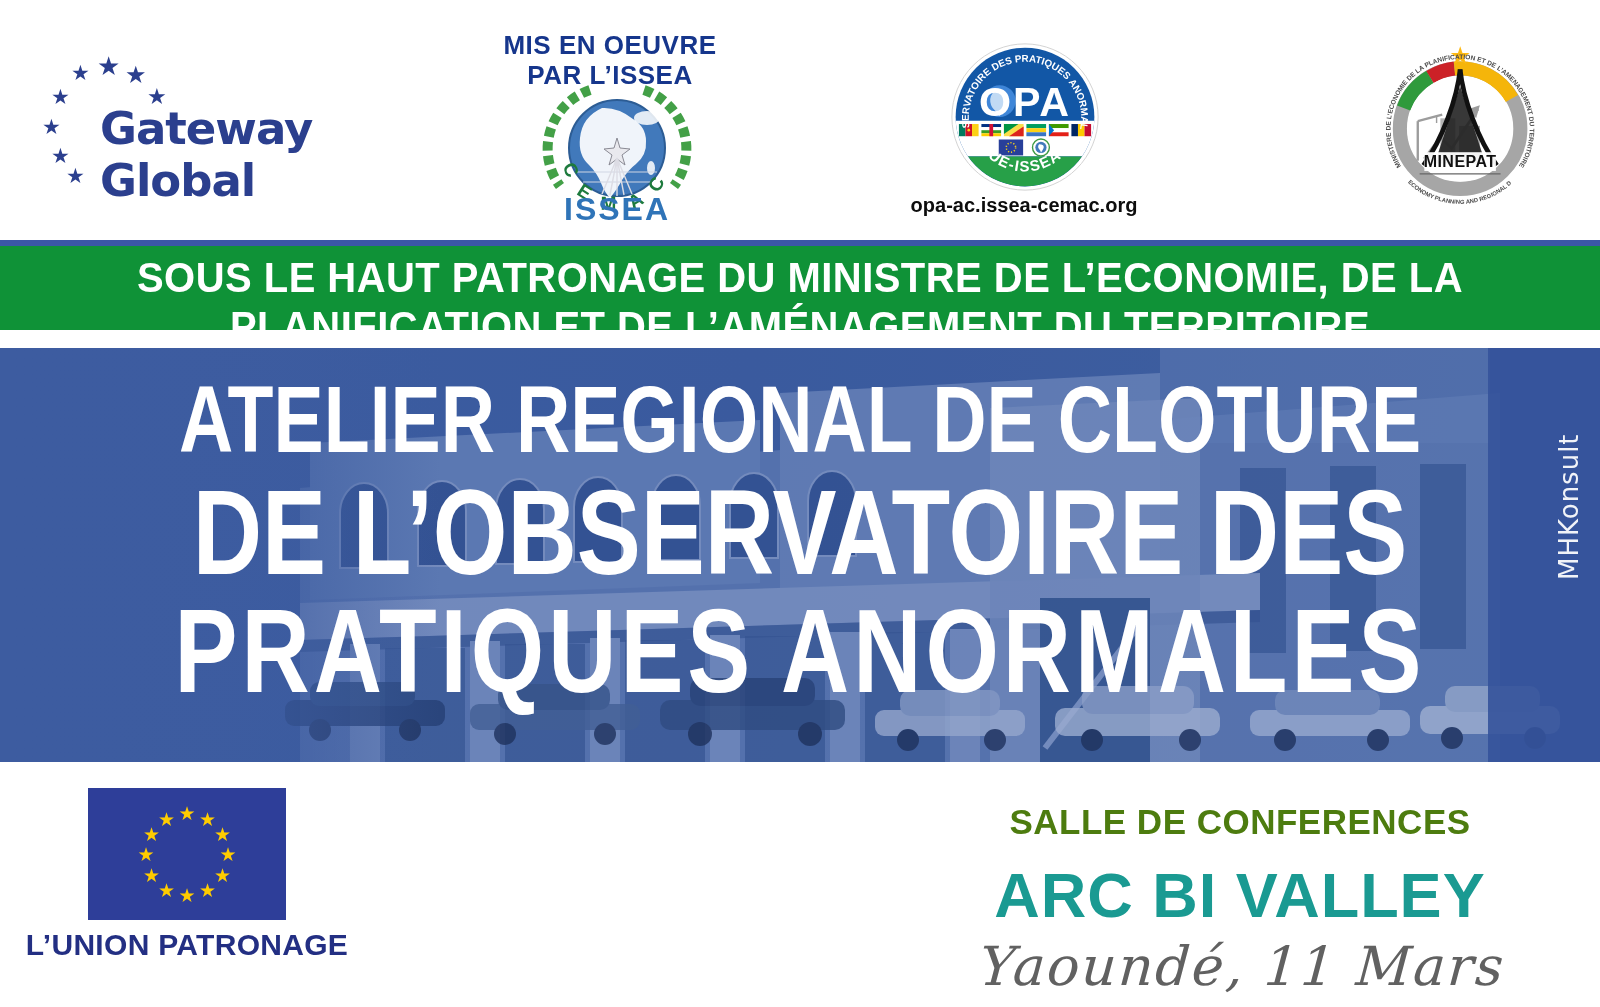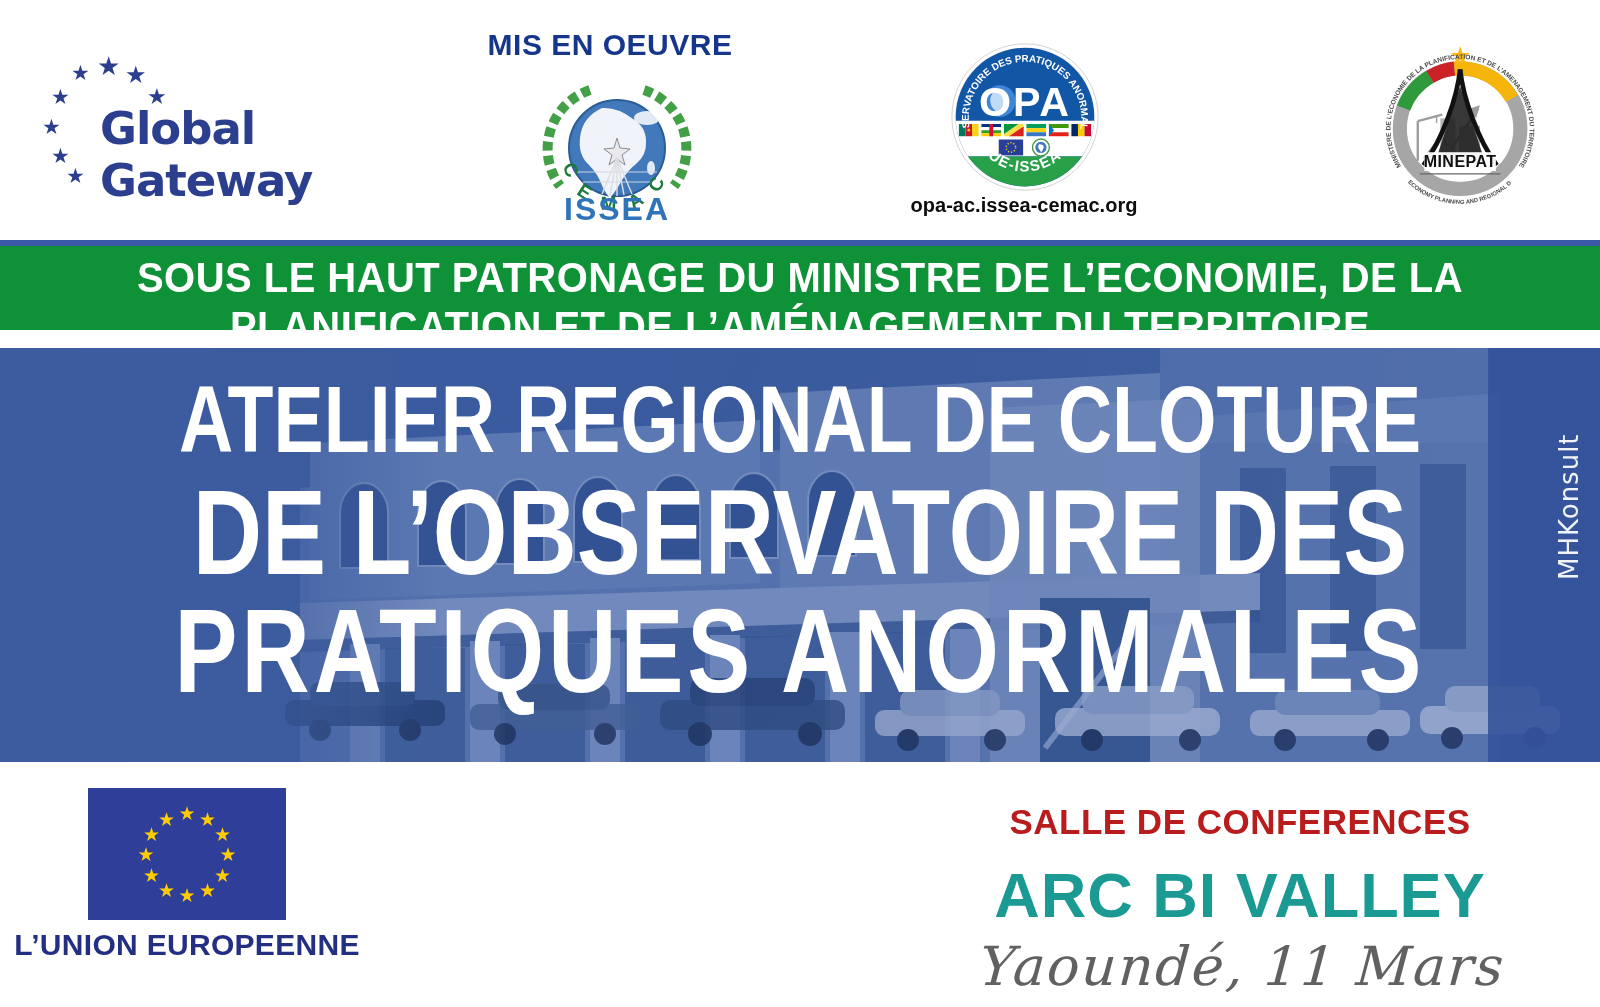--- a/index.html
+++ b/index.html
@@ -7,21 +7,21 @@
     width:1600px;height:1007px;position:relative;overflow:hidden;
     background:#ffffff;font-family:"Liberation Sans",sans-serif;
   }
   
   .header{position:absolute;top:0;left:0;width:1600px;height:240px;background:#fff;}
   .gg{position:absolute;left:45px;top:45px;width:300px;height:170px;}
   .gg .star{position:absolute;color:#2b3f8e;line-height:1;}
   .gg-text{position:absolute;left:55px;top:58px;color:#2b3f8e;font-weight:700;
     font-family:"DejaVu Sans",sans-serif;font-size:45px;line-height:52px;letter-spacing:-1px;}
   .issea-cap{position:absolute;left:460px;top:30px;width:300px;text-align:center;
-    color:#16368c;font-weight:800;font-size:30px;line-height:30px;letter-spacing:.5px;}
+    color:#16368c;font-weight:800;font-size:26px;line-height:30px;letter-spacing:.5px;}
   .issea-logo{position:absolute;left:530px;top:68px;}
   .opa-logo{position:absolute;left:950px;top:42px;}
   .opa-url{position:absolute;left:874px;top:194px;width:300px;text-align:center;
     color:#0d0d0d;font-weight:700;font-size:20px;}
   .minepat-logo{position:absolute;left:1382px;top:26px;}
   
   .divider{position:absolute;top:240px;left:0;width:1600px;height:6px;background:#3a57a5;}
   .patronage{position:absolute;top:246px;left:0;width:1600px;height:84px;background:#0f9237;
     color:#fff;text-align:center;overflow:hidden;}
   .patronage .pline{font-weight:800;font-size:43px;line-height:49px;letter-spacing:.5px;
@@ -38,48 +38,49 @@
   .t3{font-size:118px;line-height:118px;margin-top:2px;letter-spacing:5px;}
   .watermark{position:absolute;right:16px;top:92px;height:140px;
     writing-mode:vertical-rl;transform:rotate(180deg);color:rgba(255,255,255,.93);
     font-family:"DejaVu Sans",sans-serif;font-size:26px;letter-spacing:1px;}
   
   .footer{position:absolute;top:762px;left:0;width:1600px;height:245px;background:#fff;}
   .eu-flag{position:absolute;left:88px;top:26px;width:198px;height:132px;background:#2e3e99;}
   .eu-caption{position:absolute;left:7px;top:166px;width:360px;text-align:center;
     color:#232f83;font-weight:800;font-size:30px;line-height:34px;letter-spacing:.3px;}
   .venue{position:absolute;left:960px;top:40px;width:560px;text-align:center;}
-  .venue-label{color:#b91c1c;font-weight:800;font-size:35px;line-height:40px;letter-spacing:.5px;}
+  .venue-label{color:#4d7c0f;font-weight:800;font-size:35px;line-height:40px;letter-spacing:.5px;}
   .venue-name{color:#1a9a92;font-weight:800;font-size:63px;line-height:66px;letter-spacing:1px;margin-top:20px;}
   .venue-date{color:#616161;font-family:"DejaVu Serif",serif;font-style:italic;
     font-size:54px;line-height:70px;letter-spacing:2px;margin-top:4px;transform:skewX(-4deg);}
   svg text{font-family:"Liberation Sans",sans-serif;}
 </style>
 </head>
 <body>
 
 <div class="header">
 
   <div class="gg">
     <span class="star" style="left:52px;top:8px;font-size:26px;">★</span>
     <span class="star" style="left:80px;top:18px;font-size:24px;">★</span>
     <span class="star" style="left:102px;top:41px;font-size:22px;">★</span>
     <span class="star" style="left:26px;top:17px;font-size:21px;">★</span>
     <span class="star" style="left:6px;top:41px;font-size:21px;">★</span>
     <span class="star" style="left:-3px;top:71px;font-size:21px;">★</span>
     <span class="star" style="left:6px;top:100px;font-size:21px;">★</span>
     <span class="star" style="left:21px;top:120px;font-size:21px;">★</span>
     <div class="gg-text">
+      <div>Gateway</div>
       <div>Global</div>
-      <div>Gateway</div>
     </div>
   </div>
 
   <div class="issea-cap">
     <div>MIS EN OEUVRE</div>
+    <div>PAR L’ISSEA</div>
   </div>
   <svg class="issea-logo" width="175" height="165" viewBox="0 0 175 165">
     <defs>
       <path id="cemacArc" d="M 33,88 A 54,54 0 0 0 141,88"></path>
     </defs>
     <path d="M 60,22 A 62,62 0 0 0 30,118" fill="none" stroke="#43a047" stroke-width="10" stroke-dasharray="9 5"></path>
     <path d="M 114,22 A 62,62 0 0 1 144,118" fill="none" stroke="#43a047" stroke-width="10" stroke-dasharray="9 5"></path>
     <circle cx="87" cy="80" r="48" fill="#4179bb" stroke="#2c5c94" stroke-width="2"></circle>
     <path d="M72,40 q-20,9 -22,30 q-2,17 9,27 q8,8 12,18 q4,10 9,15 q8,-10 12,-18 q6,-10 14,-16 q11,-9 10,-23 q0,-14 -13,-22 q-15,-12 -31,-11 z" fill="#ffffff" opacity=".92"></path>
     <ellipse cx="117" cy="50" rx="13" ry="7" fill="#ffffff" opacity=".85"></ellipse>
@@ -328,20 +329,20 @@
         <text x="99" y="114">★</text>
           <text x="78.5" y="108.5">★</text>
           <text x="63.5" y="93.5">★</text>
         <text x="58" y="73">★</text>
           <text x="63.5" y="52.5">★</text>
           <text x="78.5" y="37.5">★</text>
       </g>
     </svg>
   </div>
   <div class="eu-caption">
-    <div>L’UNION EUROPEENNE</div>
+    <div>L’UNION PATRONAGE</div>
   </div>
   <div class="venue">
     <div class="venue-label">SALLE DE CONFERENCES</div>
     <div class="venue-name">ARC BI VALLEY</div>
     <div class="venue-date">Yaoundé, 11 Mars 2026</div>
   </div>
 </div>
 
 </body></html>

